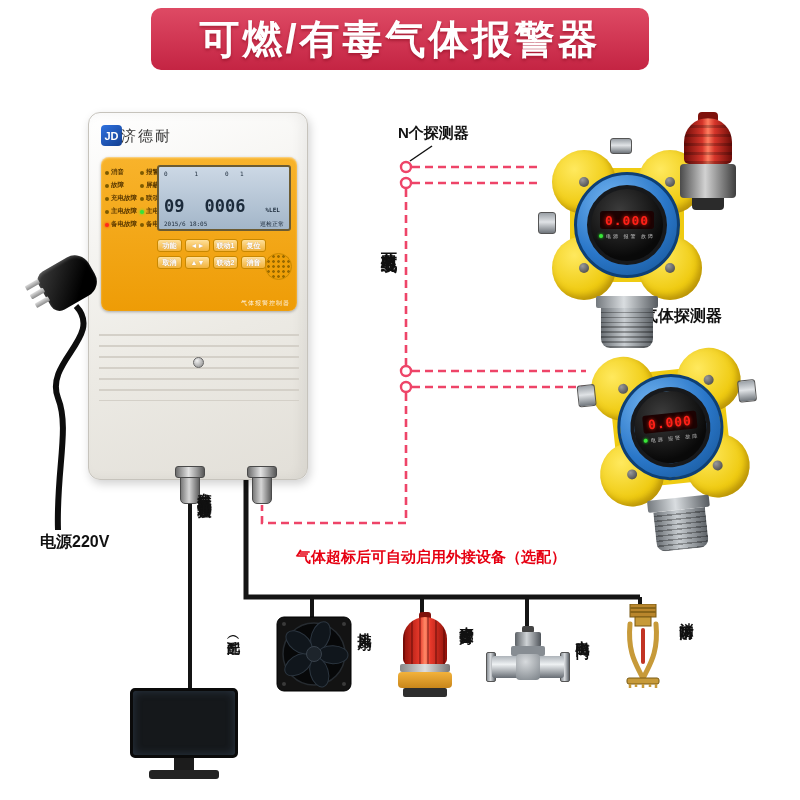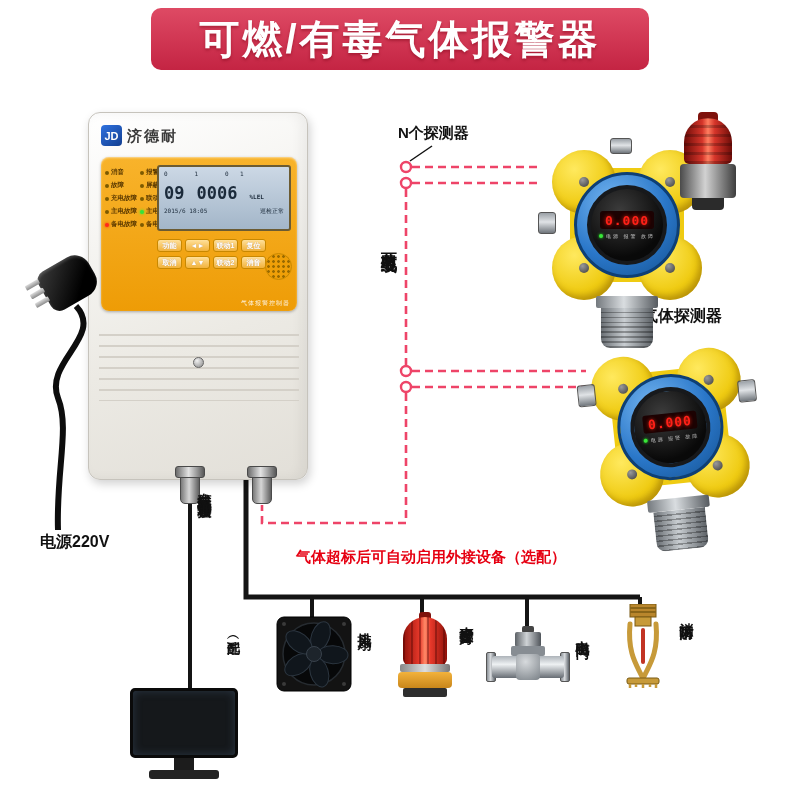--- a/index.html
+++ b/index.html
@@ -14,35 +14,35 @@
   
   .overlay{position:absolute;left:0;top:0;pointer-events:none}
 
   
   .controller{position:absolute;left:88px;top:112px;width:220px;height:368px;border-radius:12px;
     background:linear-gradient(160deg,#ffffff,#eceae4 60%,#e2dfd8);border:1px solid #c6c3bc;
     box-shadow:2px 4px 10px rgba(0,0,0,.18), inset -6px 0 12px rgba(0,0,0,.05)}
   .logo-mark{position:absolute;left:12px;top:12px;width:21px;height:21px;border-radius:4px;
     background:linear-gradient(140deg,#2f72e0,#123e90);color:#fff;font-size:11px;font-weight:bold;
     display:flex;align-items:center;justify-content:center}
-  .brand{position:absolute;left:38px;top:14px;font-size:15px;font-weight:bold;color:#3a3a3a;letter-spacing:2px}
+  .brand{position:absolute;left:32px;top:14px;font-size:15px;font-weight:normal;color:#3a3a3a;letter-spacing:2px}
   .panel{position:absolute;left:12px;top:44px;width:196px;height:154px;border-radius:8px;
     background:linear-gradient(180deg,#f8b32b,#ee9c06);
     box-shadow:inset 0 1px 2px rgba(255,255,255,.5), 0 1px 3px rgba(0,0,0,.3)}
   .ind-col{position:absolute;left:4px;top:9px}
   .ind-row{display:flex;align-items:center;gap:2px;height:13px;font-size:6.5px;color:#5c3a00;font-weight:bold}
   .ind-l{width:27px}
   .led{width:4px;height:4px;border-radius:50%;background:#7c5a00;flex:none}
   .led.g{background:#35e23c;box-shadow:0 0 3px #2f2}
   .led.r{background:#ff2a1a;box-shadow:0 0 3px #f21}
   .lcd{position:absolute;left:56px;top:8px;width:134px;height:66px;border:2px solid #6b5b33;border-radius:3px;
     background:linear-gradient(180deg,#ccd8e5,#a3b6c9);color:#1b2a3a;padding:3px 5px;
     font-family:"DejaVu Sans Mono",monospace}
   .lcd-r1{font-size:6px;white-space:pre;letter-spacing:4px}
-  .lcd-main{display:flex;align-items:baseline;gap:12px;margin-top:6px}
+  .lcd-main{display:flex;align-items:baseline;gap:20px;margin-top:19px}
   .lcd-big{font-size:17px;font-weight:bold}
   .lcd-unit{font-size:6px;font-weight:bold}
   .lcd-r3{display:flex;justify-content:space-between;font-size:6px;margin-top:4px}
   .btns{position:absolute;left:56px;top:82px;display:grid;grid-template-columns:repeat(4,25px);gap:4px 3px}
   .pbtn{height:13px;border-radius:3px;background:linear-gradient(180deg,#ffe09a,#f2b23a);border:1px solid #c88800;
     color:#fff;font-size:7px;font-weight:bold;display:flex;align-items:center;justify-content:center;text-shadow:0 0 1px #b97}
   .speaker{position:absolute;left:164px;top:96px;width:27px;height:27px;border-radius:50%;
     background-color:#ef9f08;background-image:radial-gradient(#9a6a00 1.1px, transparent 1.6px);background-size:5px 5px;
     border:1px solid #c88800}
   .panel-footer{position:absolute;right:7px;bottom:3px;font-size:6px;color:rgba(255,255,255,.9);letter-spacing:1px}

